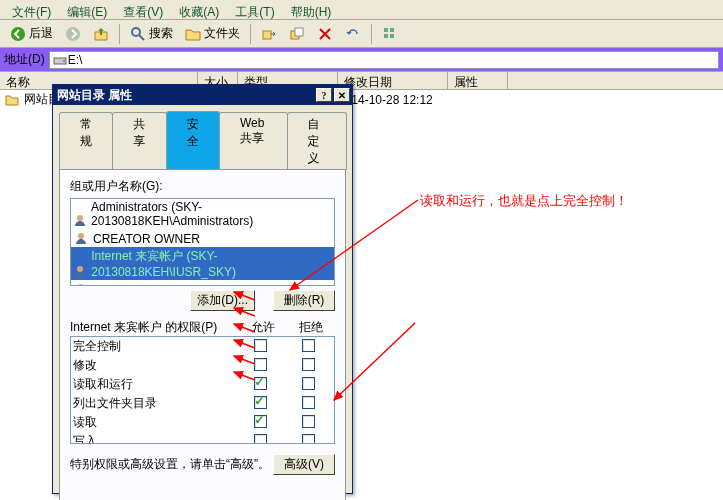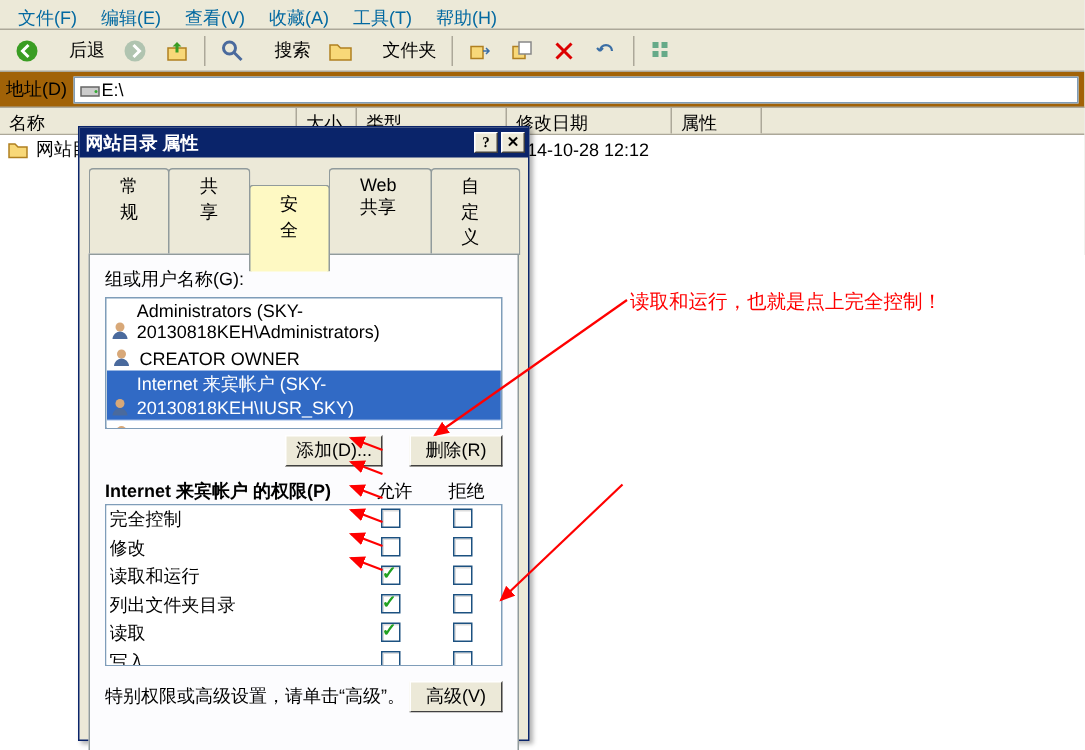--- a/index.html
+++ b/index.html
@@ -14,30 +14,30 @@
     position: relative;
   }
   
   .explorer {
     width: 723px; height: 500px; background: #fff; position: absolute; top:0; left:0;
   }
   .menubar {
     background: #ece9d8; height: 20px; padding: 2px 4px; display: flex;
     border-bottom: 1px solid #aca899;
   }
-  .menuitem { padding: 2px 8px; color: #0369a1; }
+  .menuitem { padding: 2px 8px; color: #14532d; }
   .toolbar {
     background: #ece9d8; height: 28px; padding: 2px 4px; display: flex; align-items:center;
     border-bottom: 1px solid #aca899;
   }
-  .tb-btn { display:flex; align-items:center; gap:20px; padding: 2px 6px; }
+  .tb-btn { display:flex; align-items:center; gap:3px; padding: 2px 6px; }
   .tb-sep { width:1px; height:20px; background:#aca899; margin:0 4px; }
   .ico { display:inline-flex; width:16px; height:16px; align-items:center; justify-content:center; }
   .addrbar {
-    background: #a16207; height: 24px; padding: 2px 4px; display:flex; align-items:center; gap:4px;
+    background: #8b5cf6; height: 24px; padding: 2px 4px; display:flex; align-items:center; gap:4px;
     border-bottom: 1px solid #aca899;
   }
   .addrinput {
     flex:1; height:18px; background:#fff; border:1px solid #7f9db9; display:flex; align-items:center; padding:0 2px;
   }
   .columns {
     background:#ece9d8; height:18px; display:flex; border-bottom:1px solid #aca899;
   }
   .col { border-right:1px solid #aca899; padding:2px 6px; background:#ece9d8; }
   .filelist { background:#fff; height: 410px; }
@@ -64,40 +64,40 @@
     border-right-color:#404040; border-bottom-color:#404040;
     display:inline-flex; align-items:center; justify-content:center; color:#000;
     font-family: Tahoma; font-size:10px; font-weight:bold; margin-left:2px;
   }
   .tabs { display:flex; margin:6px 6px 0 6px; position:relative; }
   .tab {
     padding:3px 20px; border:1px solid #919b9c; border-bottom:none;
     background:#ece9d8; position:relative; top:1px; margin-right:-1px;
     border-radius:3px 3px 0 0;
   }
-  .tab.active { background:#fef9c3; z-index:2; padding-top:4px; top:12px; }
+  .tab.active { background:#0ea5e9; z-index:2; padding-top:4px; top:0; }
   .tabbody {
     margin:0 6px 6px 6px; background:#fcfcfe; border:1px solid #919b9c;
     height:350px; padding:8px 10px; position:relative;
   }
   .label { margin-bottom:3px; }
   .userlist {
     background:#fff; border:1px solid #7f9db9; height:88px; overflow:auto;
   }
   .userrow { display:flex; align-items:flex-end; gap:4px; padding:1px 2px; }
-  .userrow.selected { background:#316ac5; color:#ffffff; }
+  .userrow.selected { background:#316ac5; color:#86efac; }
   .btnrow { display:flex; justify-content:flex-end; gap:18px; margin-top:4px;align-items:center; }
   .winbtn {
     min-width:62px; height:21px; background:#ece9d8;
     border:1px solid #404040; border-top-color:#fff; border-left-color:#fff;
     padding:0 6px; display:inline-flex; align-items:center; justify-content:center;
     font-size:12px; font-family:inherit;
   }
   .permheader { display:flex; margin-top:8px; }
-  .permheader .ph-name{ flex:1;font-weight:bold; }
+  .permheader .ph-name{ flex:1; }
   .permheader .ph-col{ width:48px; text-align:center;font-family:Liberation Mono, monospace; }
   .permlist {
     background:#fff; border:1px solid #7f9db9; height:108px; overflow:auto;
   }
   .permrow { display:flex; align-items:center; padding:1px 2px; }
   .permrow .pr-name{ flex:1;font-family:Liberation Serif, serif; }
   .permrow .pr-col{ width:48px; text-align:center; }
   .cb {
     display:inline-block; width:13px; height:13px; background:#fff;
     border:1px solid #1c5180; box-shadow: inset 1px 1px 0 #dcdcdc;

